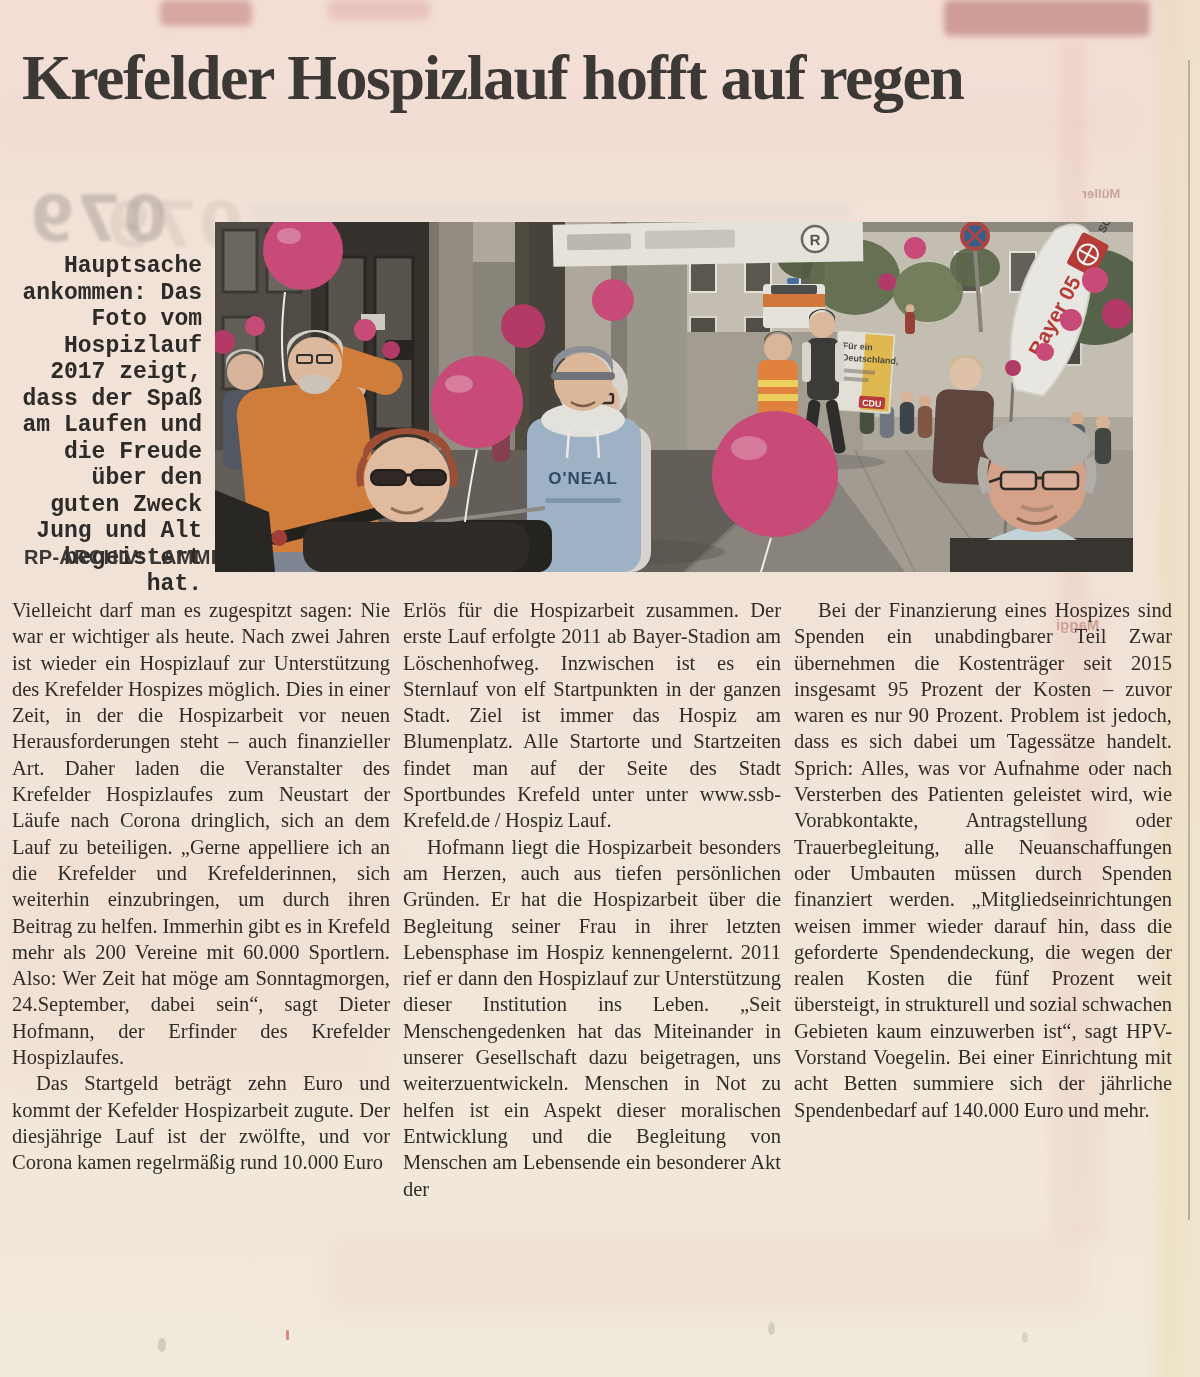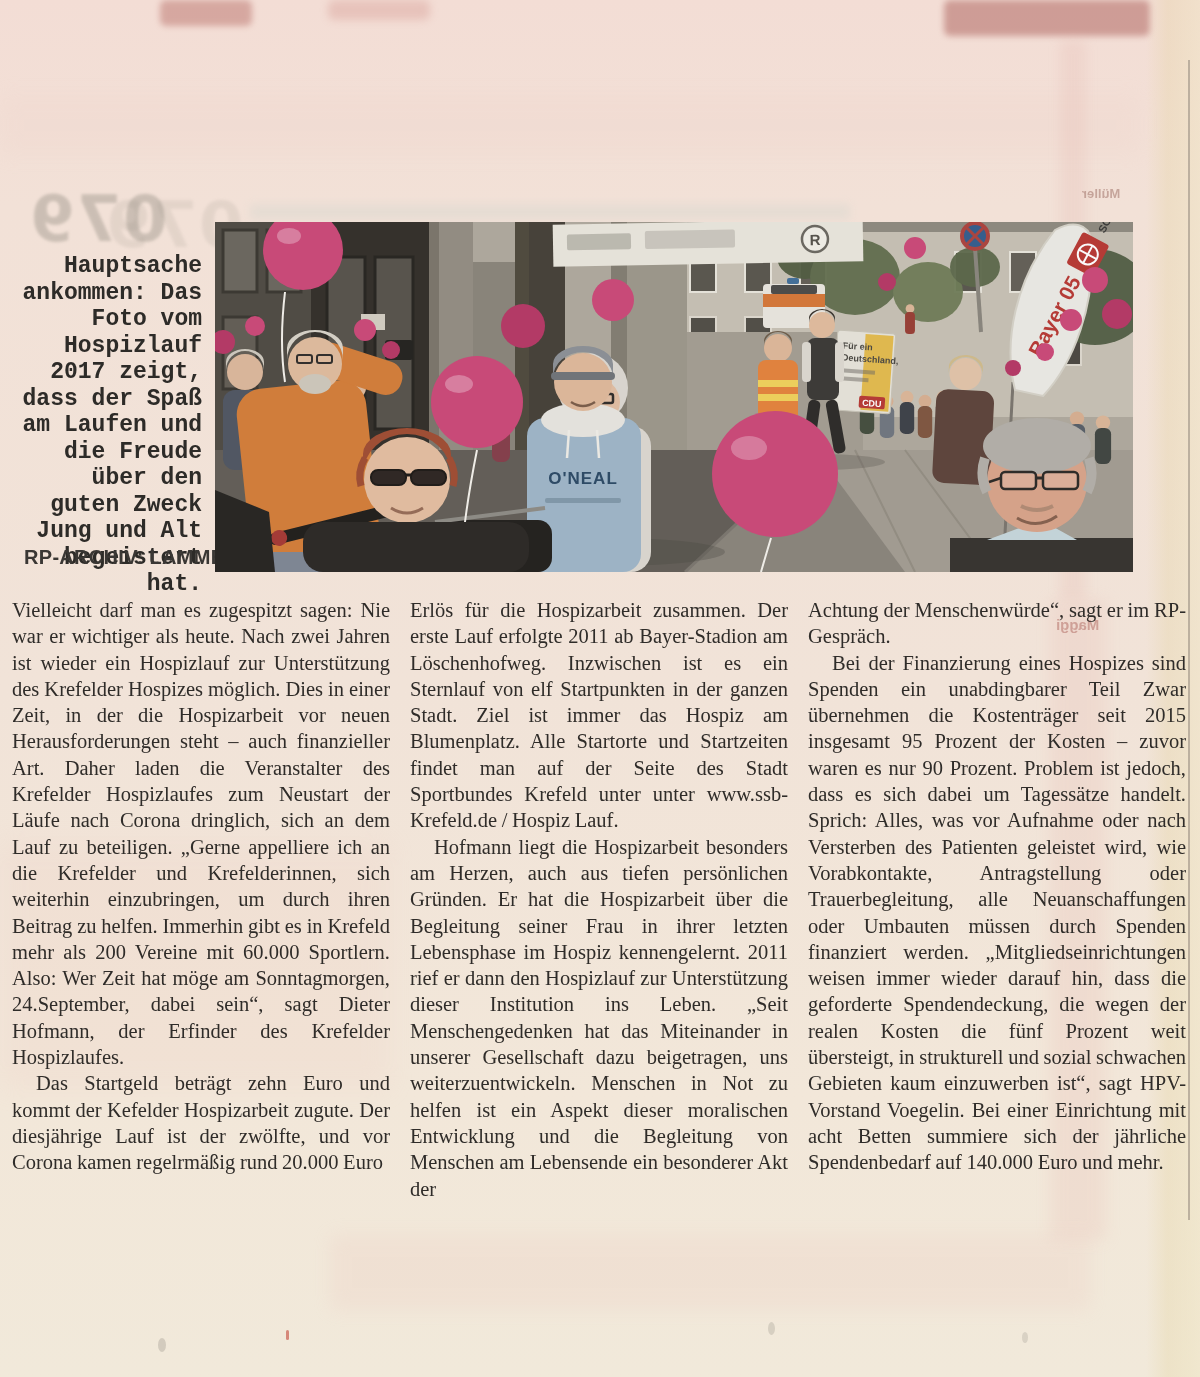--- a/index.html
+++ b/index.html
@@ -50,21 +50,21 @@
   }
   .photo-credit{
     position:absolute;left:24px;top:546px;
     font-family:"Liberation Sans",sans-serif;font-weight:700;
     font-size:20px;letter-spacing:.3px;color:#3a3734;
   }
   
   .photo{position:absolute;left:215px;top:222px;width:918px;height:350px;overflow:hidden;}
   .photo svg{display:block;filter:blur(.4px) saturate(.88) contrast(.96);}
   
-  .cols{position:absolute;left:12px;top:597px;display:flex;gap:20px;}
+  .cols{position:absolute;left:12px;top:597px;display:flex;gap:13px;}
   .col{width:378px;}
   .col p{
     margin:0;text-align:justify;
     font-size:20.5px;line-height:26.3px;color:var(--ink,#2f2c29);
     word-spacing:-.5px;
   }
   .col p.indent{text-indent:24px;}
 </style>
 </head>
 <body>
@@ -85,21 +85,21 @@
   <div class="ghost g-num g-num2">079</div>
   <div class="ghost g-word g-mueller">Müller</div>
   <div class="ghost g-word g-maggi">Maggi</div>
   <div class="ghost speck sp1"></div>
   <div class="ghost speck sp2"></div>
 
   <div class="ghost speck sp4"></div>
   <div class="ghost sp-red"></div>
   <div class="ghost g-rule"></div>
 
-  <h1 class="headline"><br></h1>
+  <h1 class="headline"><span>Krefelder Hospizlauf hofft auf regen</span><br></h1>
 
   <aside class="photo-caption">Hauptsache ankommen: Das Foto vom Hospizlauf 2017 zeigt, dass der Spaß am Laufen und die Freude über den guten Zweck Jung und Alt begeistert hat.</aside>
   <div class="photo-credit">RP-ARCHIV: LAMMERTZ</div>
 
   <figure class="photo" style="margin:0">
     <svg viewBox="0 0 918 350" width="918" height="350">
 
       <rect width="918" height="350" fill="#b0a99c"></rect>
 
       <g>
@@ -382,25 +382,24 @@
         <circle cx="798" cy="146" r="8" style="fill:var(--balloon-dark,#c23367)"></circle>
         <circle cx="700" cy="26" r="11" style="fill:var(--balloon,#d9437a)"></circle>
         <circle cx="672" cy="60" r="9" style="fill:var(--balloon-dark,#c23367)"></circle>
       </g>
     </svg>
   </figure>
 
   <section class="cols">
     <div class="col">
       <p>Vielleicht darf man es zugespitzt sagen: Nie war er wichtiger als heute. Nach zwei Jahren ist wieder ein Hospizlauf zur Unterstützung des Krefelder Hospizes möglich. Dies in einer Zeit, in der die Hospizarbeit vor neuen Herausforderungen steht – auch finanzieller Art. Daher laden die Veranstalter des Krefelder Hospizlaufes zum Neustart der Läufe nach Corona dringlich, sich an dem Lauf zu beteiligen. „Gerne appelliere ich an die Krefelder und Krefelderinnen, sich weiterhin einzubringen, um durch ihren Beitrag zu helfen. Immerhin gibt es in Krefeld mehr als 200 Vereine mit 60.000 Sportlern. Also: Wer Zeit hat möge am Sonntagmorgen, 24.September, dabei sein“, sagt Dieter Hofmann, der Erfinder des Krefelder Hospizlaufes.</p>
-      <p class="indent">Das Startgeld beträgt zehn Euro und kommt der Kefelder Hospizarbeit zugute. Der diesjährige Lauf ist der zwölfte, und vor Corona kamen regelrmäßig rund 20.000 Euro</p>
+      <p class="indent">Das Startgeld beträgt zehn Euro und kommt der Kefelder Hospizarbeit zugute. Der diesjährige Lauf ist der zwölfte, und vor Corona kamen regelrmäßig rund 10.000 Euro</p>
     </div>
     <div class="col">
       <p>Erlös für die Hospizarbeit zusammen. Der erste Lauf erfolgte 2011 ab Bayer-Stadion am Löschenhofweg. Inzwischen ist es ein Sternlauf von elf Startpunkten in der ganzen Stadt. Ziel ist immer das Hospiz am Blumenplatz. Alle Startorte und Startzeiten findet man auf der Seite des Stadt Sportbundes Krefeld unter unter www.ssb-Krefeld.de / Hospiz Lauf.</p>
       <p class="indent">Hofmann liegt die Hospizarbeit besonders am Herzen, auch aus tiefen persönlichen Gründen. Er hat die Hospizarbeit über die Begleitung seiner Frau in ihrer letzten Lebensphase im Hospiz kennengelernt. 2011 rief er dann den Hospizlauf zur Unterstützung dieser Institution ins Leben. „Seit Menschengedenken hat das Miteinander in unserer Gesellschaft dazu beigetragen, uns weiterzuentwickeln. Menschen in Not zu helfen ist ein Aspekt dieser moralischen Entwicklung und die Begleitung von Menschen am Lebensende ein besonderer Akt der</p>
     </div>
     <div class="col">
-      <p>Achtung der Menschenwürde“, sagt er im RP-Gespräch.</p>
       <p class="indent">Bei der Finanzierung eines Hospizes sind Spenden ein unabdingbarer Teil Zwar übernehmen die Kostenträger seit 2015 insgesamt 95 Prozent der Kosten – zuvor waren es nur 90 Prozent. Problem ist jedoch, dass es sich dabei um Tagessätze handelt. Sprich: Alles, was vor Aufnahme oder nach Versterben des Patienten geleistet wird, wie Vorabkontakte, Antragstellung oder Trauerbegleitung, alle Neuanschaffungen oder Umbauten müssen durch Spenden finanziert werden. „Mitgliedseinrichtungen weisen immer wieder darauf hin, dass die geforderte Spendendeckung, die wegen der realen Kosten die fünf Prozent weit übersteigt, in strukturell und sozial schwachen Gebieten kaum einzuwerben ist“, sagt HPV-Vorstand Voegelin. Bei einer Einrichtung mit acht Betten summiere sich der jährliche Spendenbedarf auf 140.000 Euro und mehr.</p>
     </div>
   </section>
 
 </div>
 
 </body></html>

